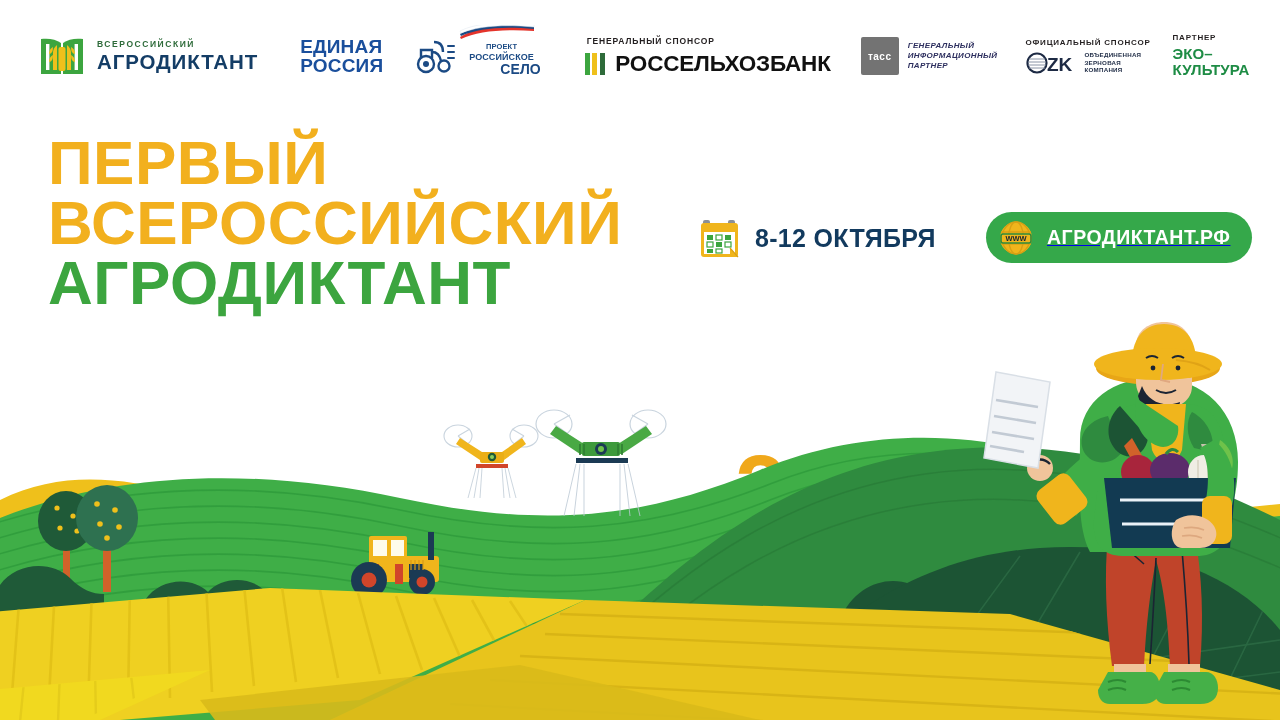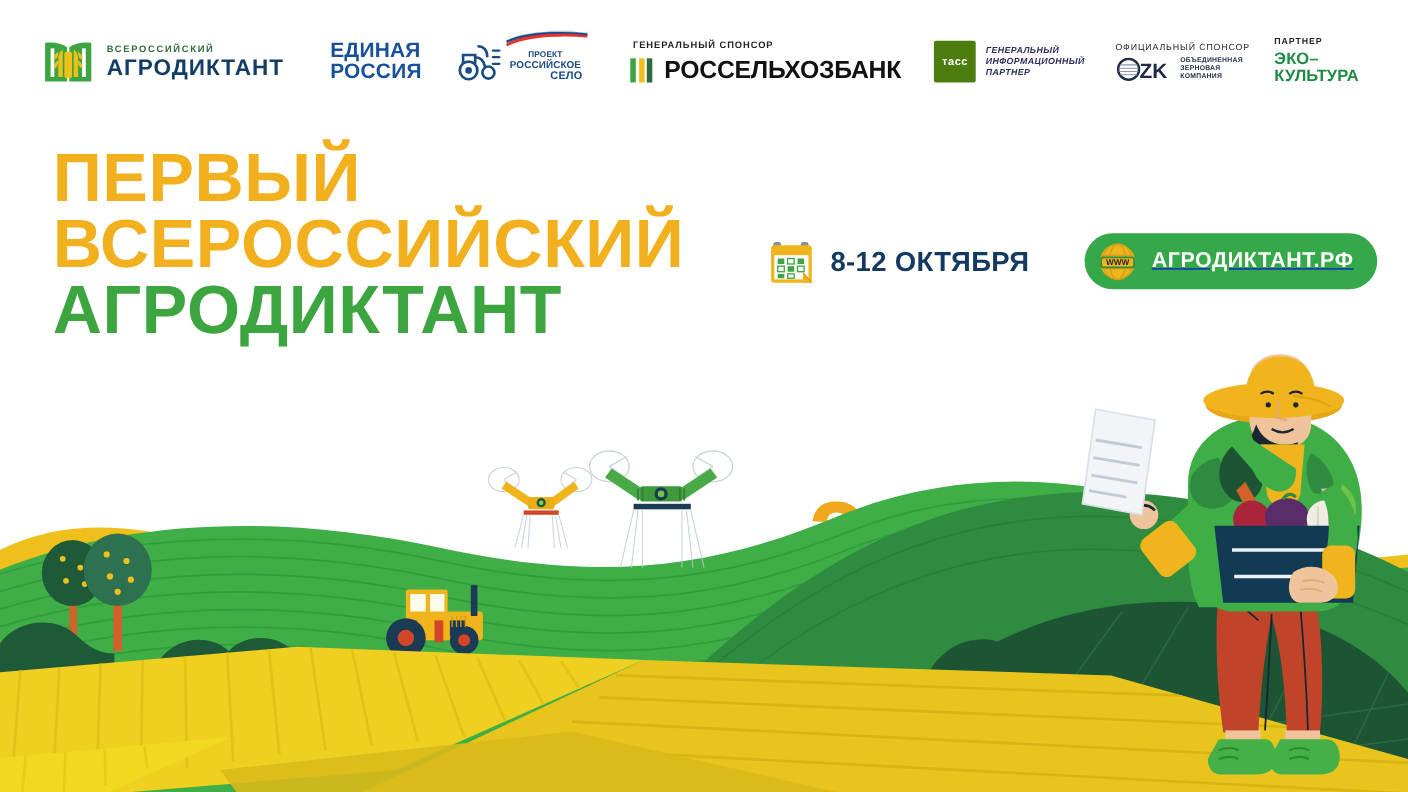--- a/index.html
+++ b/index.html
@@ -41,54 +41,54 @@
   
   .logo-prs { margin-left:32px; display:flex; align-items:center; }
   .logo-prs .tractor-ico { width:42px; height:40px; margin-right:5px; }
   .logo-prs .prs-txt { position:relative; line-height:1.12; padding-top:9px;}
   .logo-prs .prs-txt .swoosh { position:absolute; top:-9px; left:-4px; width:78px; height:17px;}
   .logo-prs .prs-txt span {
     display:block; font-weight:700; color:#1b4a84; letter-spacing:0.1px;text-align:center;
   }
   .logo-prs .l1 { font-size:7.5px; }
   .logo-prs .l2 { font-size:9px; }
-  .logo-prs .l3 { font-size:10px;margin-left:38px; }
+  .logo-prs .l3 { font-size:14px;margin-left:38px; }
 
   
   .logo-rshb { margin-left:44px; }
   .logo-rshb .kicker {
     font-size:8.5px; font-weight:600; letter-spacing:0.85px;
     color:#231f20; margin-bottom:5px; padding-left:2px;
   }
   .logo-rshb .row { display:flex; align-items:center; }
   .logo-rshb .bars { display:flex; margin-right:8px; }
   .logo-rshb .bars i { display:block; width:5px; height:22px; margin-right:2.5px; }
   .logo-rshb .name {
     font-size:22.5px; font-weight:700; letter-spacing:-0.2px; color:#111;
   }
 
   
   .logo-tass { margin-left:30px; display:flex; align-items:center; }
   .logo-tass .sq {
-    width:38px; height:38px; background:#4d7c0f; border-radius:2px;
+    width:38px; height:38px; background:#737373; border-radius:2px;
     display:flex; align-items:center; justify-content:center; margin-right:9px;
   }
   .logo-tass .sq span {
     color:#fff; font-size:10px; font-weight:700; letter-spacing:0.5px;
   }
   .logo-tass .ttx { line-height:1.28;font-style:italic; }
   .logo-tass .ttx span {
     display:block; font-size:8px; font-weight:700;
     color:#2c2e5e; letter-spacing:0.35px;
   }
 
   
   .logo-ozk { margin-left:28px; }
   .logo-ozk .kicker {
-    font-size:8px; font-weight:400; letter-spacing:0.8px;
+    font-size:8px; font-weight:700; letter-spacing:0.8px;
     color:#231f20; text-align:center; margin-bottom:4px;
   }
   .logo-ozk .row { display:flex; align-items:center; }
   .logo-ozk .mark { width:52px; height:22px; margin-right:7px;}
   .logo-ozk .otx { line-height:1.25; }
   .logo-ozk .otx span {
     display:block; font-size:6.2px; font-weight:700;
     color:#1d2a44; letter-spacing:0.25px;
   }
 

